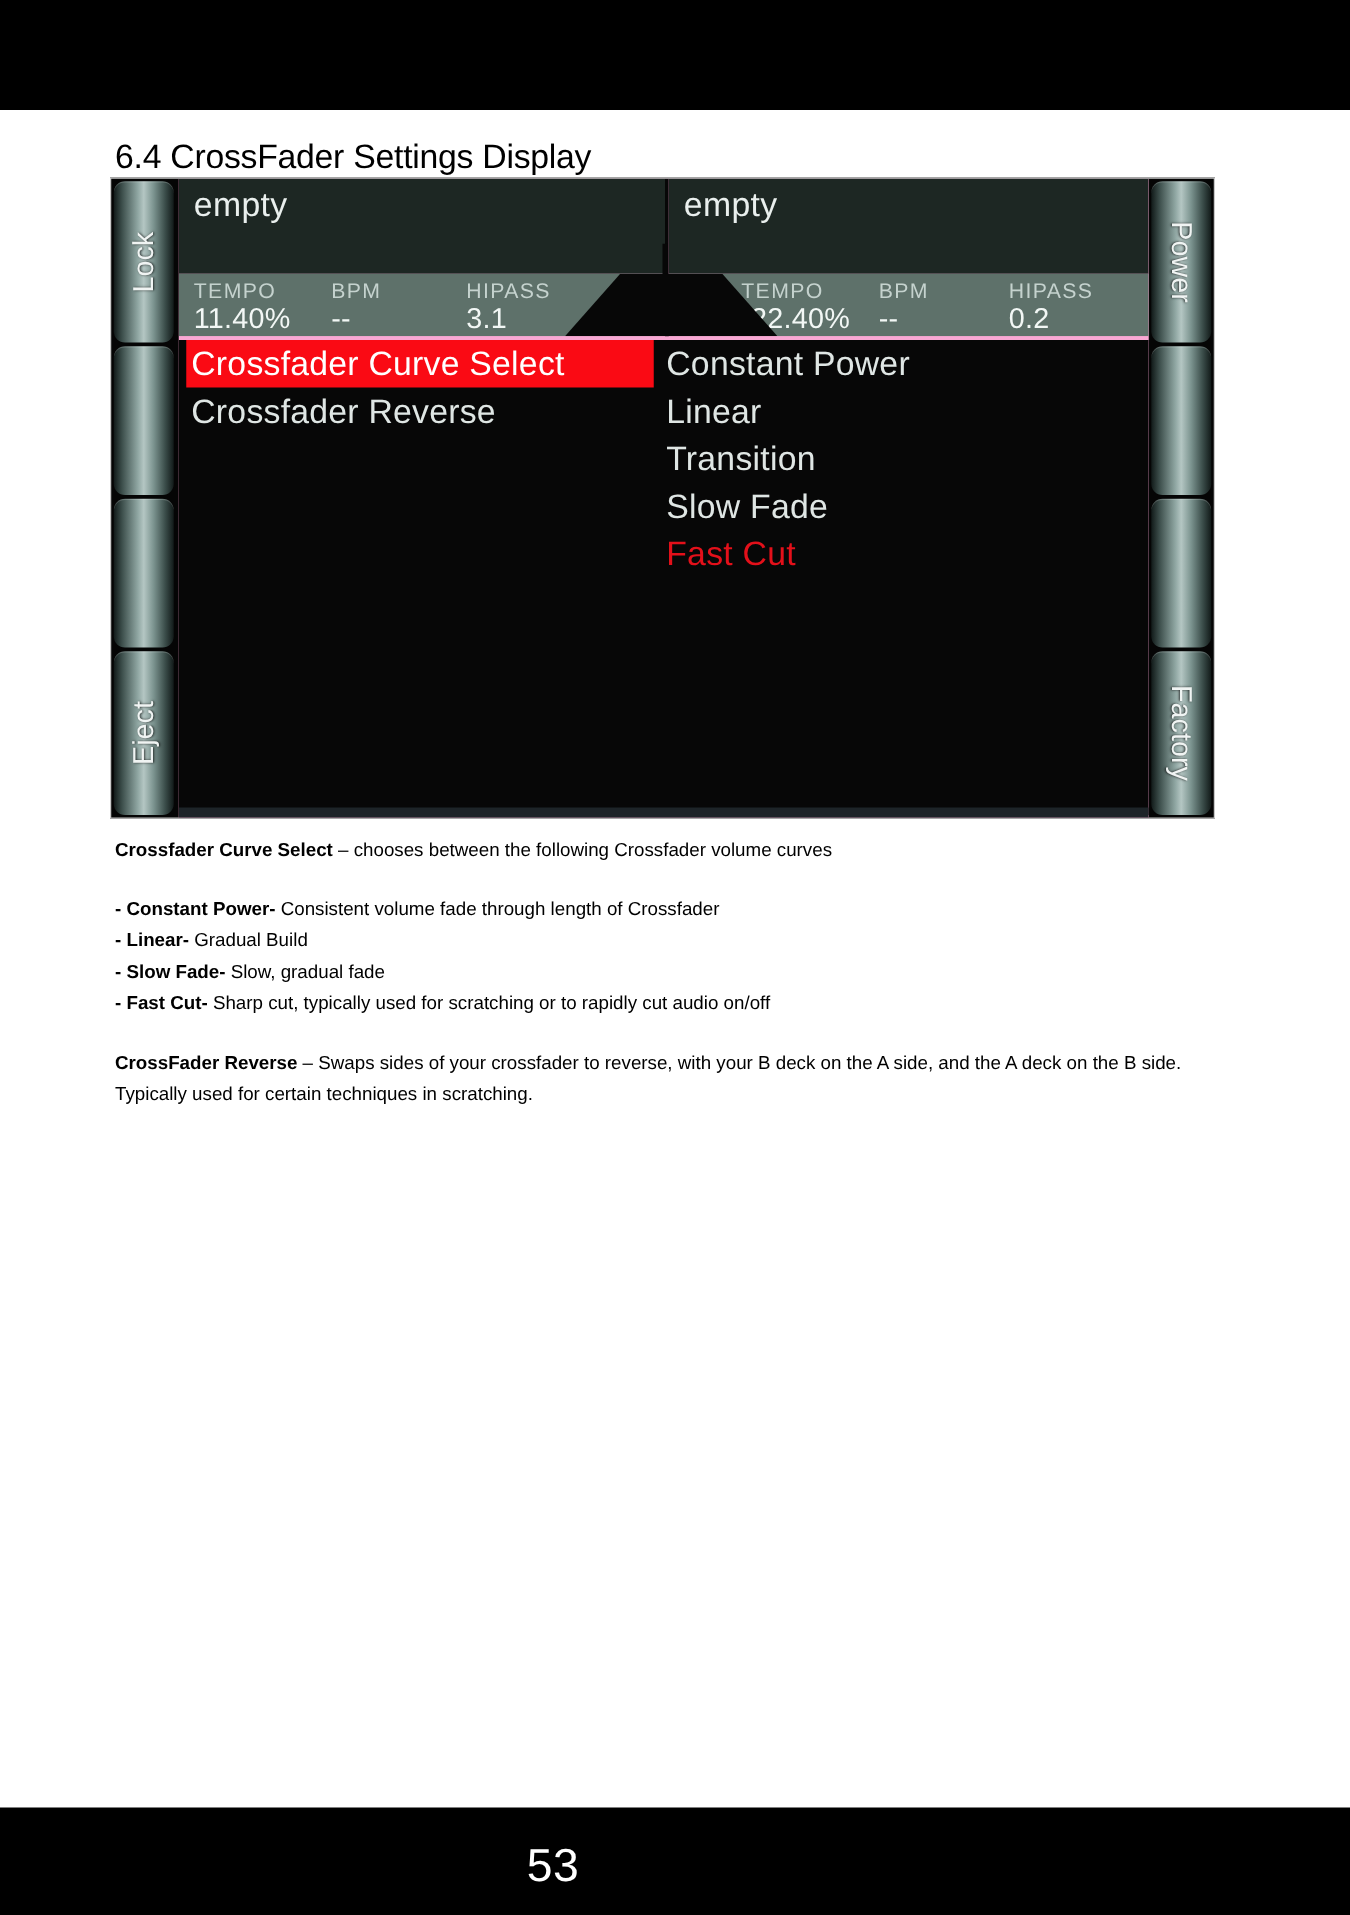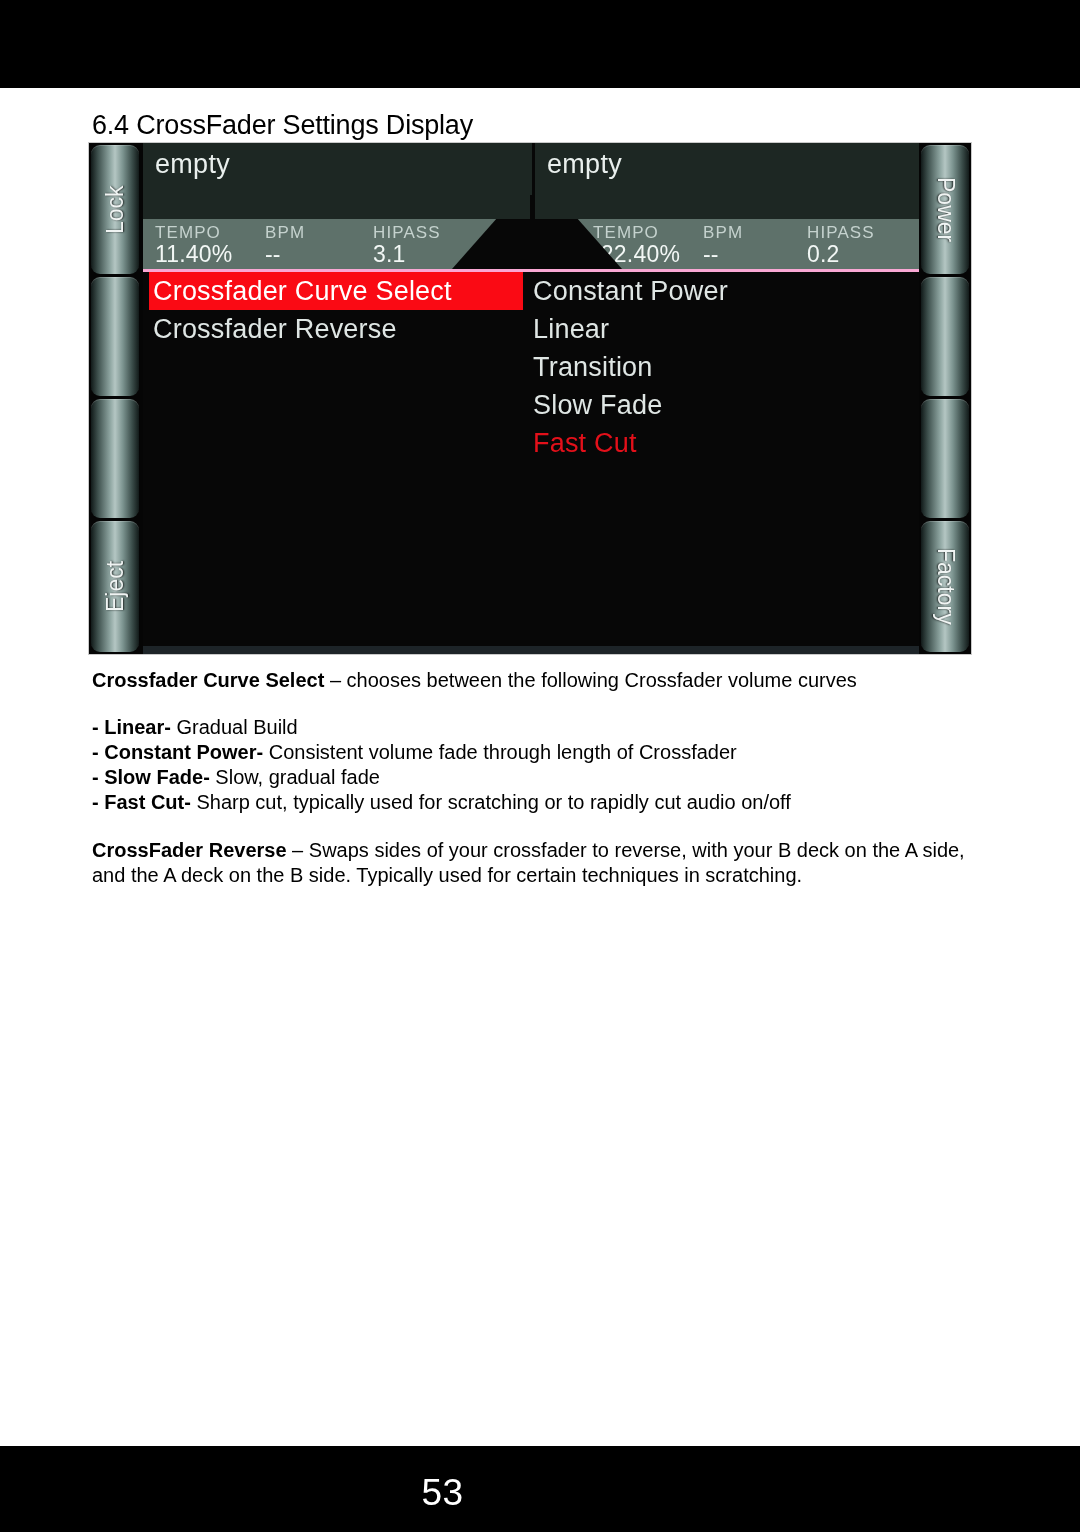--- a/index.html
+++ b/index.html
@@ -219,21 +219,21 @@
   }
 
   
   .body-copy {
     position: absolute;
     left: 92px; top: 668px;
     width: 905px;
     color: #000000;
   }
   .para {
-    font-size: 20px;
+    font-size: 15px;
     line-height: 25px;
     margin: 0 0 0 0;
   }
   .para b { font-weight: bold; }
   .spacer-lg { height: 22px; }
   .spacer-md { height: 23px; }
   .bullets .para { margin-bottom: 0px; }
 </style>
 </head>
 <body>
@@ -331,22 +331,22 @@
   </div>
 </div>
 
 <div class="body-copy">
 
   <p class="para"><b>Crossfader Curve Select</b><span> – chooses between the following Crossfader volume curves</span></p>
 
   <div class="spacer-lg"></div>
 
   <div class="bullets">
+    <p class="para"><b>- </b><b>Constant Power</b><b>- </b><span>Consistent volume fade through length of Crossfader</span></p>
     <p class="para"><b>- </b><b>Linear</b><b>- </b><span>Gradual Build</span></p>
-    <p class="para"><b>- </b><b>Constant Power</b><b>- </b><span>Consistent volume fade through length of Crossfader</span></p>
     <p class="para"><b>- </b><b>Slow Fade</b><b>- </b><span>Slow, gradual fade</span></p>
     <p class="para"><b>- </b><b>Fast Cut</b><b>- </b><span>Sharp cut, typically used for scratching or to rapidly cut audio on/off</span></p>
   </div>
 
   <div class="spacer-md"></div>
 
   <p class="para"><b>CrossFader Reverse</b><span> – Swaps sides of your crossfader to reverse, with your B deck on the A side, and the A deck on the B side. Typically used for certain techniques in scratching.</span></p>
 
 </div>
 

